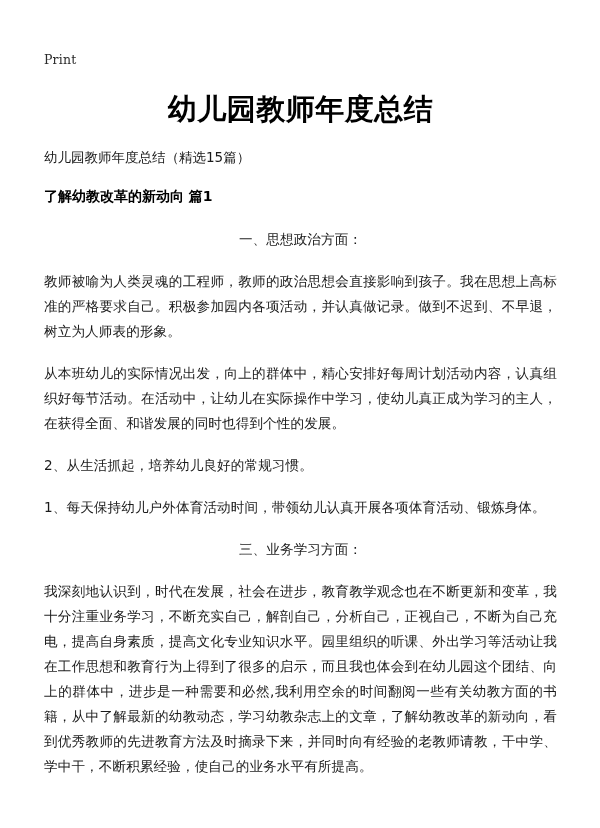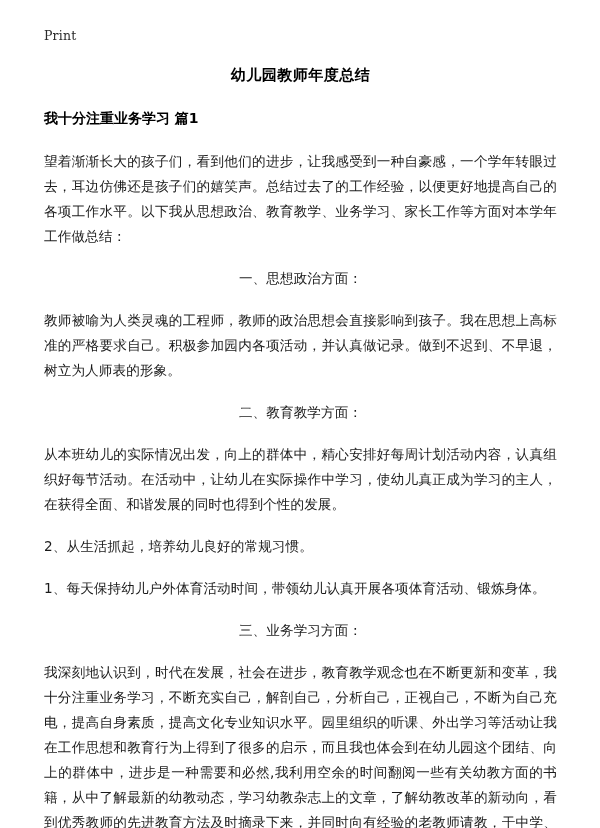--- a/index.html
+++ b/index.html
@@ -18,43 +18,43 @@
     -webkit-font-smoothing: antialiased;
   }
 
   .page {
     position: absolute;
     top: 0;
     left: 0;
     width: 600px;
     height: 828px;
     box-sizing: border-box;
-    padding: 24px 43px 20px 44px;
+    padding: 48px 43px 20px 44px;
   }
 
   
   .print-row {
     height: 22px;
     line-height: 22px;
   }
   .print-link {
     font-family: "DejaVu Serif", "Liberation Serif", serif;
     font-size: 12.5px;
     color: #2b2b2b;
     letter-spacing: 0.2px;
     text-decoration: none;
     cursor: pointer;
     display: inline-block;
   }
 
   
   .doc-title {
-    margin: 14px 0 0 0;
+    margin: 24px 0 0 0;
     text-align: center;
-    font-size: 15px;
+    font-size: 29px;
     font-weight: bold;
     line-height: 30px;
     letter-spacing: 0.5px;
     color: #000000;
   }
 
   
   .doc-subtitle {
     margin: 22px 0 0 0;
     font-size: 13.5px;
@@ -97,28 +97,27 @@
 <body>
 
 <div class="page">
 
   <div class="print-row">
     <a class="print-link" href="#">Print</a>
   </div>
 
   <h1 class="doc-title">幼儿园教师年度总结</h1>
 
+  <div class="doc-subtitle">幼儿园教师年度总结（精选15篇）</div>
 
-  <div class="piece-heading">我十分注重业务学习 篇1</div>
+  <div class="piece-heading">了解幼教改革的新动向 篇1</div>
 
   <div id="blocks">
-      <div class="body-block">望着渐渐长大的孩子们，看到他们的进步，让我感受到一种自豪感，一个学年转眼过去，耳边仿佛还是孩子们的嬉笑声。总结过去了的工作经验，以便更好地提高自己的各项工作水平。以下我从思想政治、教育教学、业务学习、家长工作等方面对本学年工作做总结：</div>
       <div class="body-block sec-head">一、思想政治方面：</div>
       <div class="body-block">教师被喻为人类灵魂的工程师，教师的政治思想会直接影响到孩子。我在思想上高标准的严格要求自己。积极参加园内各项活动，并认真做记录。做到不迟到、不早退，树立为人师表的形象。</div>
-      <div class="body-block sec-head">二、教育教学方面：</div>
       <div class="body-block">从本班幼儿的实际情况出发，向上的群体中，精心安排好每周计划活动内容，认真组织好每节活动。在活动中，让幼儿在实际操作中学习，使幼儿真正成为学习的主人，在获得全面、和谐发展的同时也得到个性的发展。</div>
       <div class="body-block">2、从生活抓起，培养幼儿良好的常规习惯。</div>
       <div class="body-block">1、每天保持幼儿户外体育活动时间，带领幼儿认真开展各项体育活动、锻炼身体。</div>
       <div class="body-block sec-head">三、业务学习方面：</div>
       <div class="body-block">我深刻地认识到，时代在发展，社会在进步，教育教学观念也在不断更新和变革，我十分注重业务学习，不断充实自己，解剖自己，分析自己，正视自己，不断为自己充电，提高自身素质，提高文化专业知识水平。园里组织的听课、外出学习等活动让我在工作思想和教育行为上得到了很多的启示，而且我也体会到在幼儿园这个团结、向上的群体中，进步是一种需要和必然,我利用空余的时间翻阅一些有关幼教方面的书籍，从中了解最新的幼教动态，学习幼教杂志上的文章，了解幼教改革的新动向，看到优秀教师的先进教育方法及时摘录下来，并同时向有经验的老教师请教，干中学、学中干，不断积累经验，使自己的业务水平有所提高。</div>
     </div>
 
 </div>
 
 </body></html>

